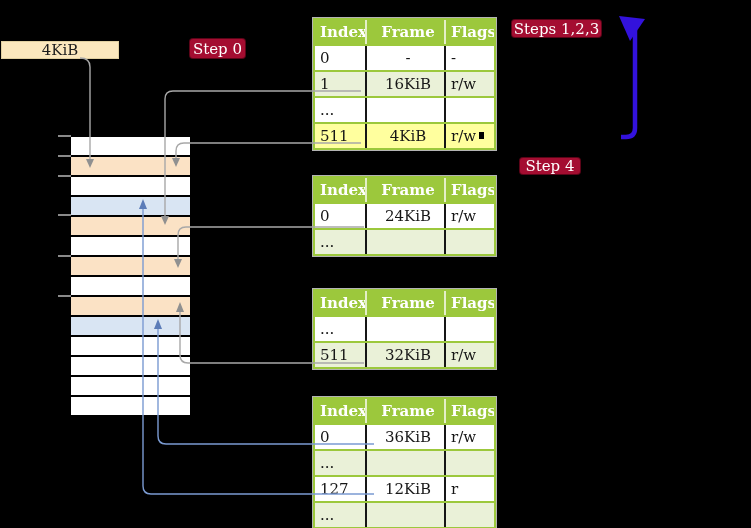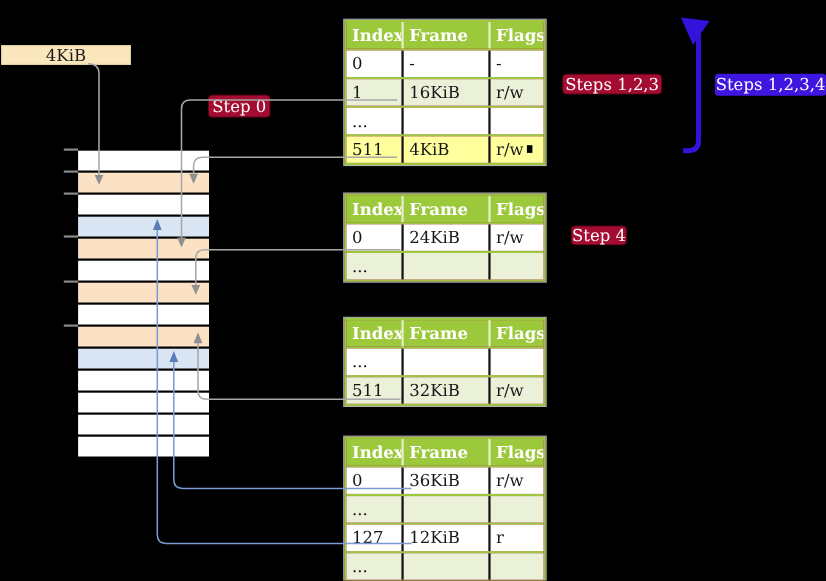--- a/index.html
+++ b/index.html
@@ -10,27 +10,27 @@
   
   .sizebox{
     position:absolute;left:1px;top:41px;width:118px;height:18px;
     background:var(--tan_box,#fbe7bd);border:1px solid #e0cfa0;box-sizing:border-box;
     display:flex;align-items:center;justify-content:center;
     font-size:15px;color:#1c1c1c;
   }
   
   .steplabel{
     position:absolute;display:flex;align-items:center;justify-content:center;
-    color:#fff;font-size:15px;border-radius:4px;box-sizing:border-box;white-space:nowrap;margin-top:48px;
+    color:#fff;font-size:15px;border-radius:4px;box-sizing:border-box;white-space:nowrap;
   }
   .steplabel.red{background:var(--red_label,#a40d31);border:1.5px solid rgba(80,4,20,.85);}
   .steplabel.blue{background:var(--blue_label,#3f16e0);border-radius:3px;}
   #lbl-step0{left:189px;top:38px;width:57px;height:21px;text-align:center;}
   #lbl-steps123{left:511px;top:19px;width:91px;height:19px;}
-  #lbl-step4{left:519px;top:157px;width:51px;height:18px;}
+  #lbl-step4{left:519px;top:157px;width:62px;height:18px;}
   #lbl-steps1234{left:650px;top:19px;width:101px;height:20px;}
   
   .memcol{
     position:absolute;left:71px;top:137px;width:119px;
     display:flex;flex-direction:column;gap:2px;
   }
   .memrow{height:18px;width:100%;}
   .memrow.white{background:var(--row_white,#fff);}
   .memrow.orange{background:var(--row_orange,#fbe2c5);}
   .memrow.blue{background:var(--row_blue,#d9e5f3);}
@@ -44,21 +44,21 @@
   #table-0{top:18px;} #table-1{top:176px;} #table-2{top:289px;} #table-3{top:397px;}
   .trow{display:flex;}
   .trow + .trow{border-top:2px solid var(--tbl_green,#9cc83c);}
   .trow.thead{background:var(--tbl_green,#9cc83c);}
   .trow.shaded .tcell{background:var(--tbl_light_green,#eaf1d8);}
   .tcell{
     height:24px;line-height:24px;padding-left:5px;box-sizing:border-box;
     font-size:15px;color:#161616;background:#fff;overflow:hidden;
   }
   .tcell:nth-child(1){width:50px;}
-  .tcell:nth-child(2){width:79px;border-left:2px solid #161616;}
+  .tcell:nth-child(2){width:79px;border-left:2px solid #161616;text-align:center;}
   .tcell:nth-child(3){width:50px;border-left:2px solid #161616;}
   .trow.thead .tcell{
     background:transparent;color:#fff;font-weight:bold;font-size:15px;
   }
   .trow.thead .tcell:nth-child(2),
   .trow.thead .tcell:nth-child(3){border-left:2px solid #e4efc8;}
   .tcell.hl{background:var(--tbl_yellow,#ffff9e) !important;}
   
   .overlay{position:absolute;left:0;top:0;pointer-events:none;}
   .con-gray{stroke:var(--line_gray,#a8a8a8);stroke-width:1.4;fill:none;}
@@ -76,23 +76,20 @@
   <div class="sizebox">
     <span>4KiB</span>
   </div>
 
   <div class="steplabel red" id="lbl-step0">
     <span>Step 0</span>
   </div>
   <div class="steplabel red" id="lbl-steps123">
     <span>Steps 1,2,3</span>
   </div>
-  <div class="steplabel blue" id="lbl-steps1234">
-    <span>Steps 1,2,3,4</span>
-  </div>
   <div class="steplabel red" id="lbl-step4">
     <span>Step 4</span>
   </div>
 
   <div class="memcol">
       <div class="memrow white"></div>
       <div class="memrow orange"></div>
       <div class="memrow white"></div>
       <div class="memrow blue"></div>
       <div class="memrow orange"></div>

